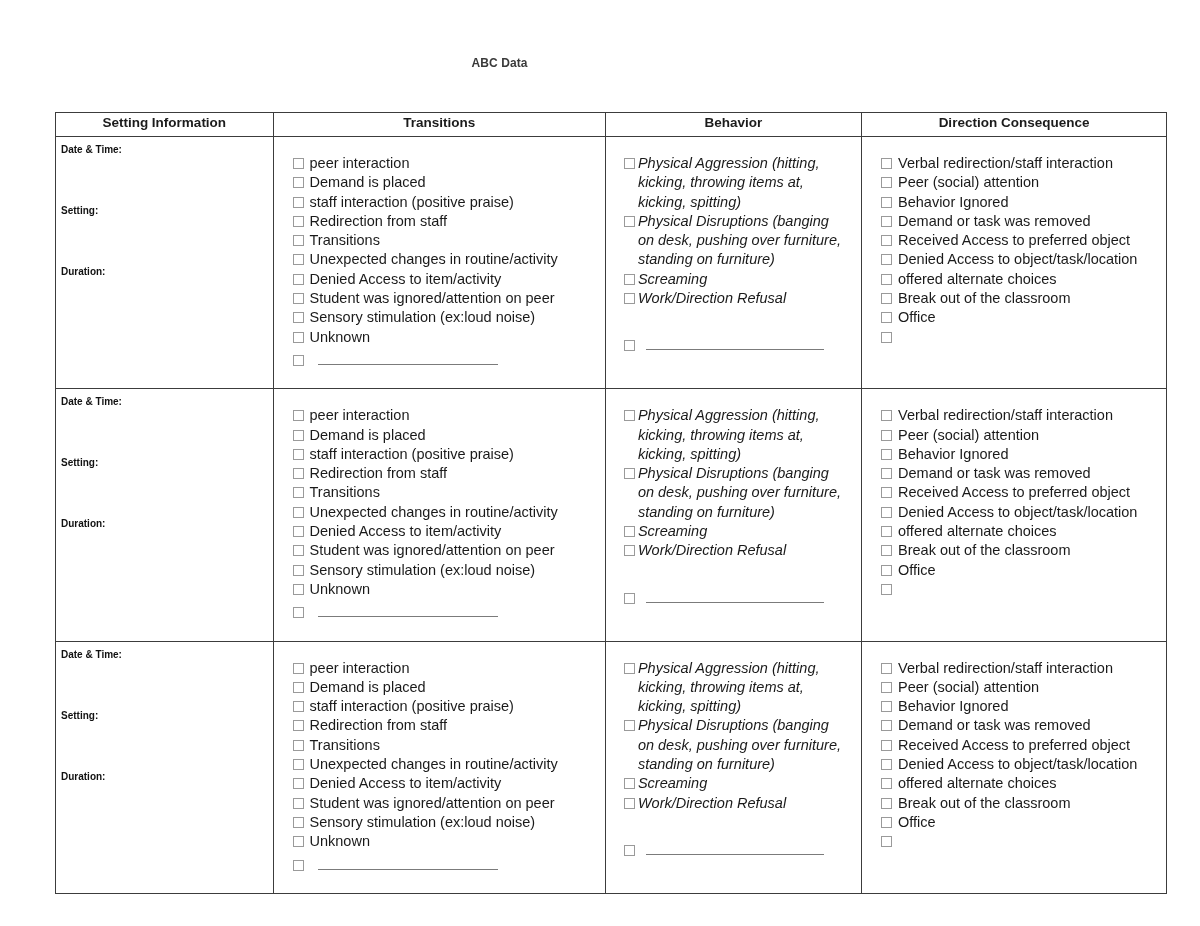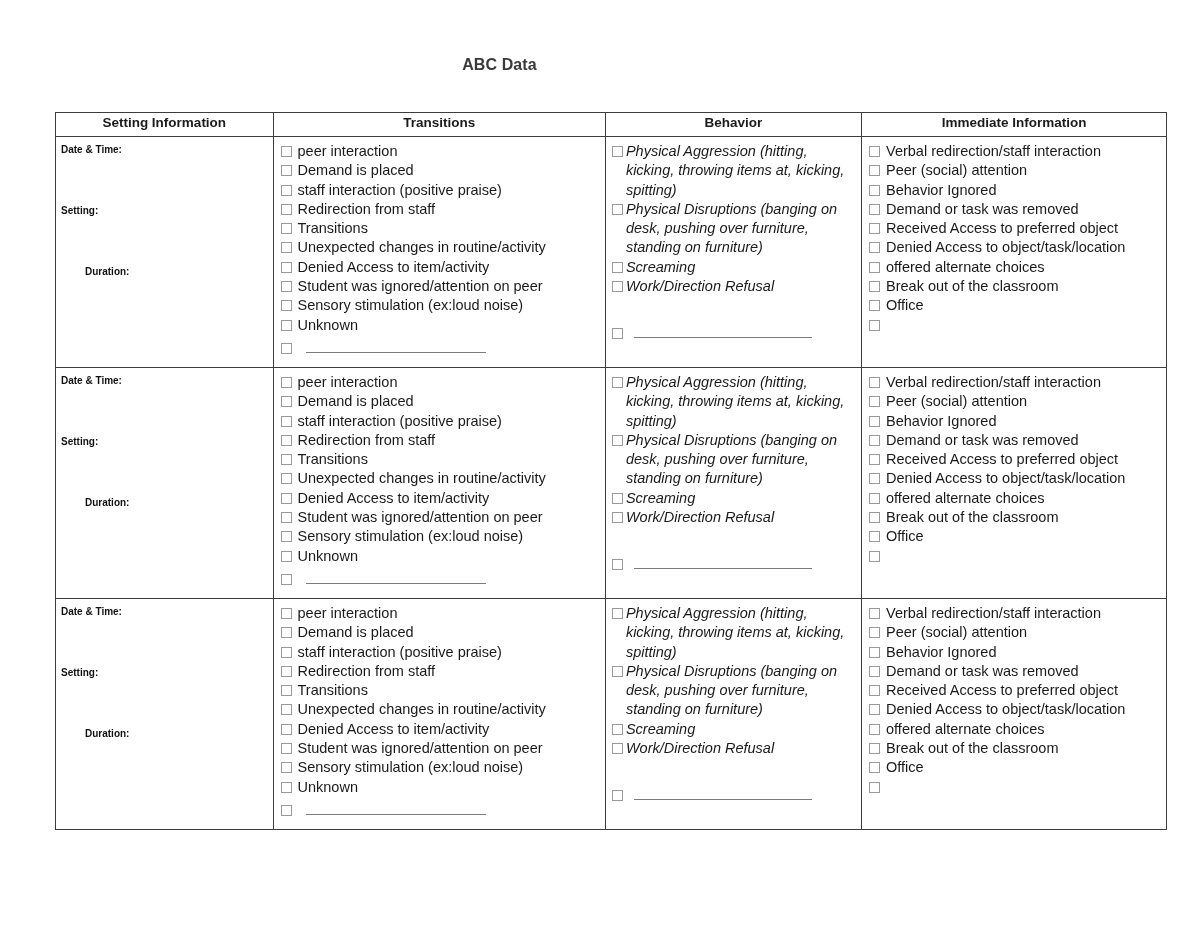--- a/index.html
+++ b/index.html
@@ -23,21 +23,21 @@
     height: 926px;
     background: #ffffff;
   }
 
   .doc-title {
     position: absolute;
     left: 0;
     top: 56px;
     width: 999px;
     text-align: center;
-    font-size: 16px;
+    font-size: 12px;
     font-weight: bold;
     color: #3a3a3a;
     letter-spacing: 0.1px;
   }
 
   .abc-table {
     position: absolute;
     left: 55px;
     top: 112px;
     width: 1112px;
@@ -83,26 +83,26 @@
     margin: 0;
     padding: 0;
   }
   .setting-list li {
     font-size: 10px;
     font-weight: bold;
     color: #111111;
     line-height: 16px;
     height: 61px;
   }
-  .setting-list li:last-child { height: auto; margin-left: 24px; }
+  .setting-list li:last-child { height: auto; }
 
   
   .check-list {
     list-style: none;
-    margin: 0;
+    margin: 12px;
     padding: 0;
   }
   .check-list li {
     font-size: 14.5px;
     line-height: 19.3px;
     color: #1a1a1a;
     position: relative;
     padding-left: 19px;
     text-indent: 0;
   }
@@ -151,21 +151,21 @@
       <col class="col-setting">
       <col class="col-antecedent">
       <col class="col-behavior">
       <col class="col-consequence">
     </colgroup>
     <thead>
       <tr>
         <th class="col-setting">Setting Information</th>
         <th class="col-antecedent">Transitions</th>
         <th class="col-behavior">Behavior</th>
-        <th class="col-consequence">Immediate Information</th>
+        <th class="col-consequence">Direction Consequence</th>
       </tr>
     </thead>
     <tbody id="table-body">
   <tr class="row-body">
 
     <td class="col-setting">
       <div class="cell-inner">
         <ul class="setting-list">
           <li>Date &amp; Time:</li>
           <li>Setting:</li>

